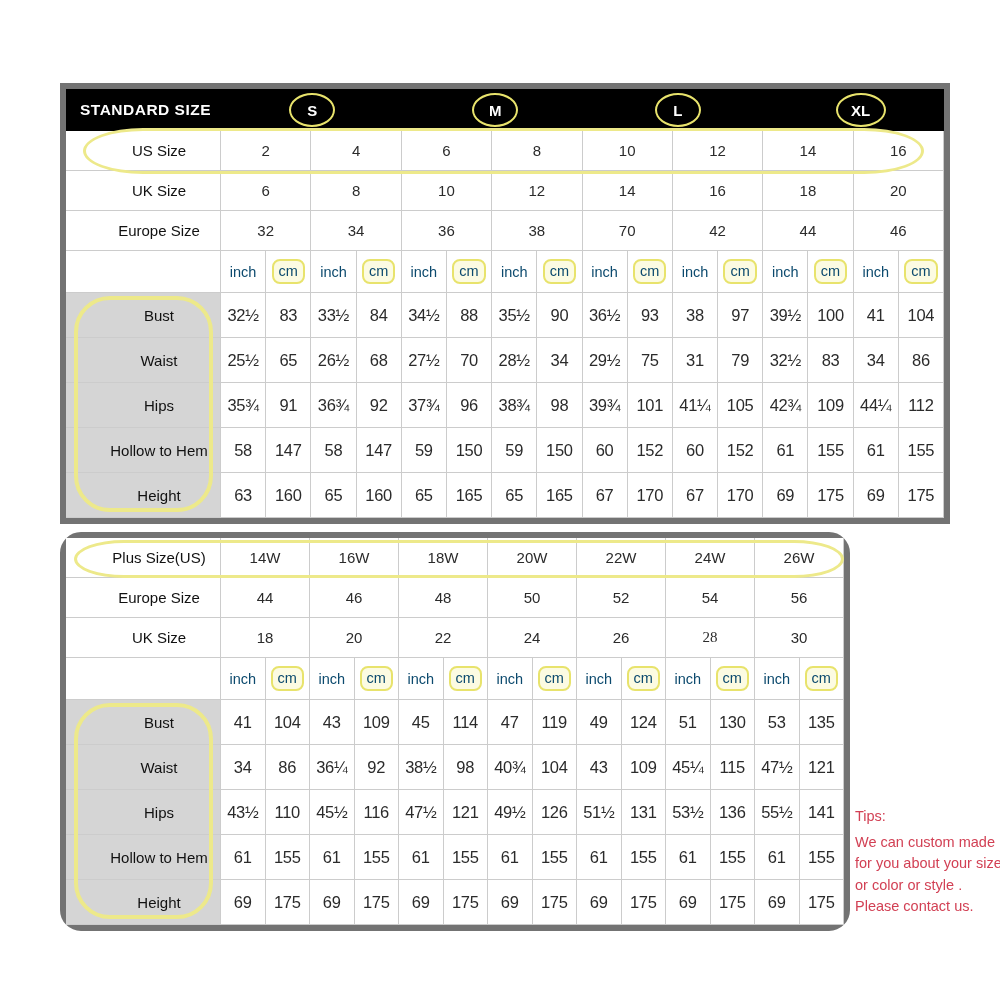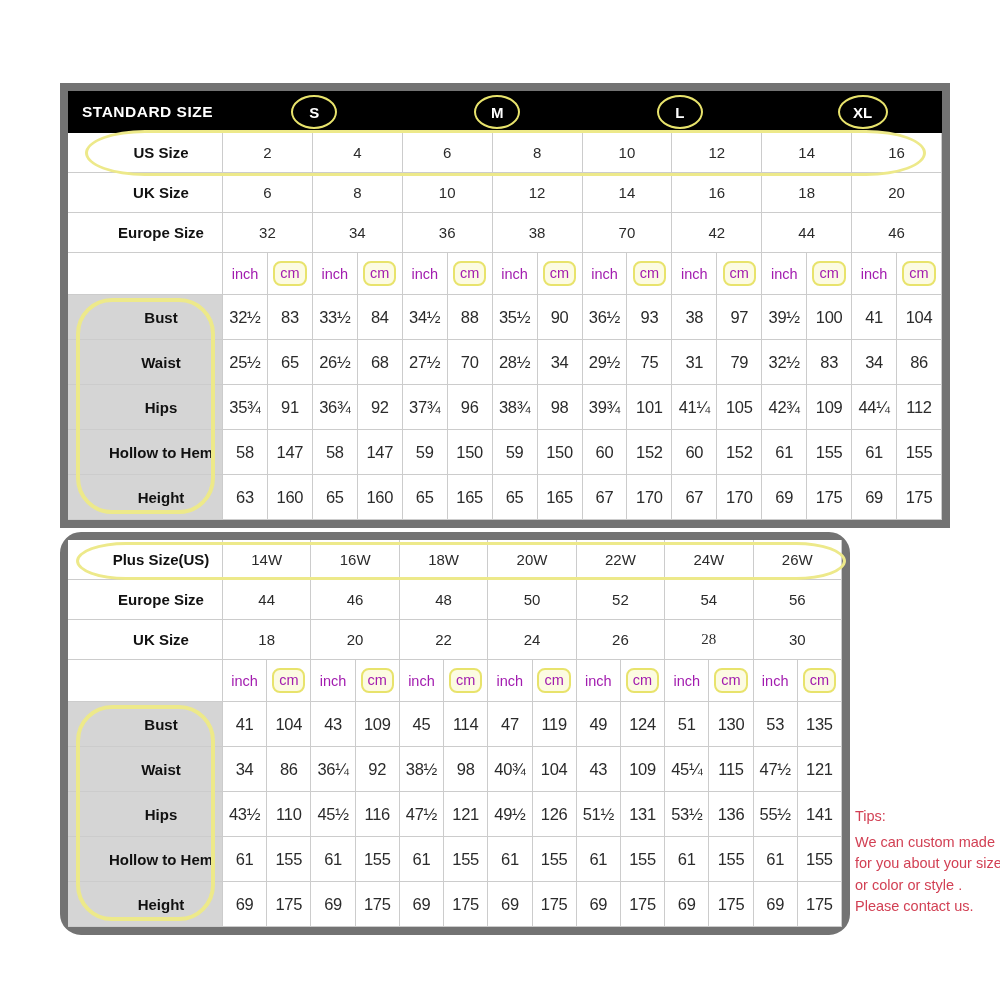--- a/index.html
+++ b/index.html
@@ -21,21 +21,21 @@
   }
   .canvas{
     position:relative;
     width:1000px;height:1000px;
     background:#ffffff;
     overflow:hidden;
   }
   .size-table{
     position:absolute;
     background:#ffffff;
-    border:8px solid #737373;
+    border:6px solid #737373;
   }
   .std-header{
     position:relative;
     height:42px;
     background:var(--header-bg);
     display:flex;
     align-items:center;
   }
   .std-header-title{
     color:var(--header-text);
@@ -63,30 +63,30 @@
   .cell{
     display:flex;
     align-items:center;
     justify-content:center;
     border-right:1px solid var(--grid-line);
     border-bottom:1px solid var(--grid-line);
     background:#fff;
     overflow:hidden;
   }
   .label-cell{
-    font-weight:700;
+    font-weight:400;
     font-size:15px;
     color:#111;
     padding-left:32px;
   }
   .measure-label{
     background:var(--label-bg);
   }
   .size-value{font-size:15px;}
-  .unit-cell{font-size:14.5px;color:#a21caf;}
+  .unit-cell{font-size:14.5px;color:#0c4a6e;}
   .measure-value{font-size:16.5px;letter-spacing:-0.3px;}
   .cm-box{
     display:inline-block;
     border:2px solid var(--yellow);
     background:var(--cm-fill);
     border-radius:8px;
     padding:3px 5px 4px 5px;
     line-height:1;
   }
   .row-oval{

